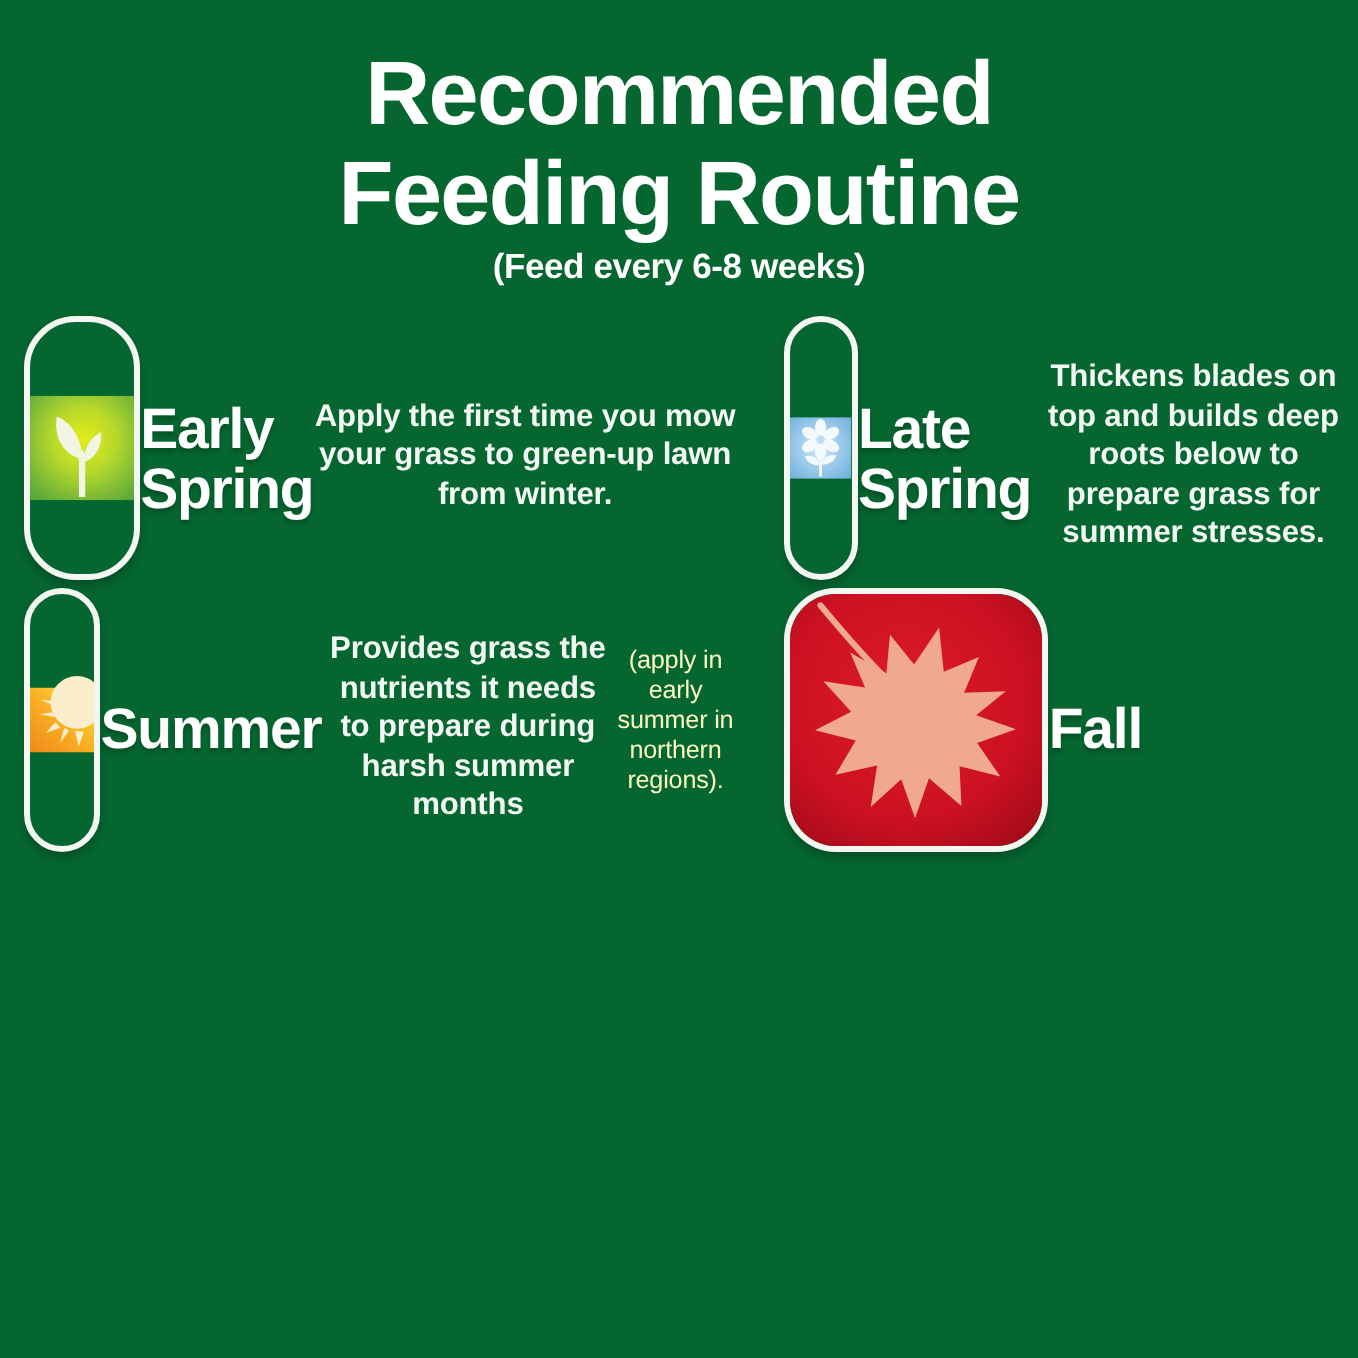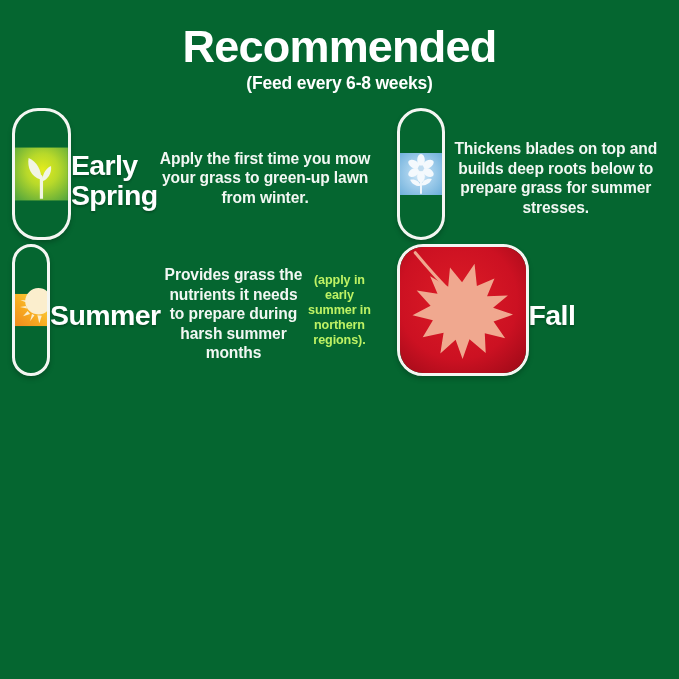--- a/index.html
+++ b/index.html
@@ -87,38 +87,39 @@
     color:#f2f7f3;
     font-size:15.6px;
     font-weight:bold;
     line-height:19.5px;
     text-align:center;
     margin-top:8px;
     letter-spacing:-0.1px;
     max-width:285px;
   }
   .season-note {
-    color:#bef264;
+    color:#fef9c3;
     font-size:12.6px;
-    font-weight:bold;
+    font-weight:normal;
     line-height:15px;
     text-align:center;
     letter-spacing:-0.1px;
     max-width:290px;
   }
   .cell.row2 .season-name { margin-top:12px; }
 </style>
 </head>
 <body>
 
 <div class="poster">
 
   <div class="header">
     <div class="title">
       <span class="title-line">Recommended</span>
+      <span class="title-line">Feeding Routine</span>
     </div>
     <div class="subtitle">(Feed every 6-8 weeks)</div>
   </div>
 
   <div class="grid">
 
     <div class="cell row1">
       <div class="tile">
         <svg viewBox="0 0 132 132" xmlns="http://www.w3.org/2000/svg">
           <defs>
@@ -165,20 +166,21 @@
             <ellipse cx="66" cy="22" rx="12" ry="19" transform="rotate(240 66 48)"></ellipse>
             <ellipse cx="66" cy="22" rx="12" ry="19" transform="rotate(300 66 48)"></ellipse>
 
             <path d="M62 104 C48 104 36 96 32 84 C46 80 60 88 64 100 Z"></path>
 
             <path d="M70 102 C84 102 96 94 100 82 C86 78 72 86 68 98 Z"></path>
           </g>
           <circle cx="66" cy="48" r="9" fill="#bfdcf0"></circle>
         </svg>
       </div>
+      <div class="season-name">Late Spring</div>
       <div class="season-desc">Thickens blades on top and builds deep roots below to prepare grass for summer stresses.</div>
     </div>
 
     <div class="cell row2">
       <div class="tile">
         <svg viewBox="0 0 132 132" xmlns="http://www.w3.org/2000/svg">
           <defs>
             <linearGradient id="gradOrange" x1="0%" y1="100%" x2="85%" y2="5%">
               <stop offset="0%" stop-color="#ef8a1e"></stop>
               <stop offset="45%" stop-color="#f7a921"></stop>

